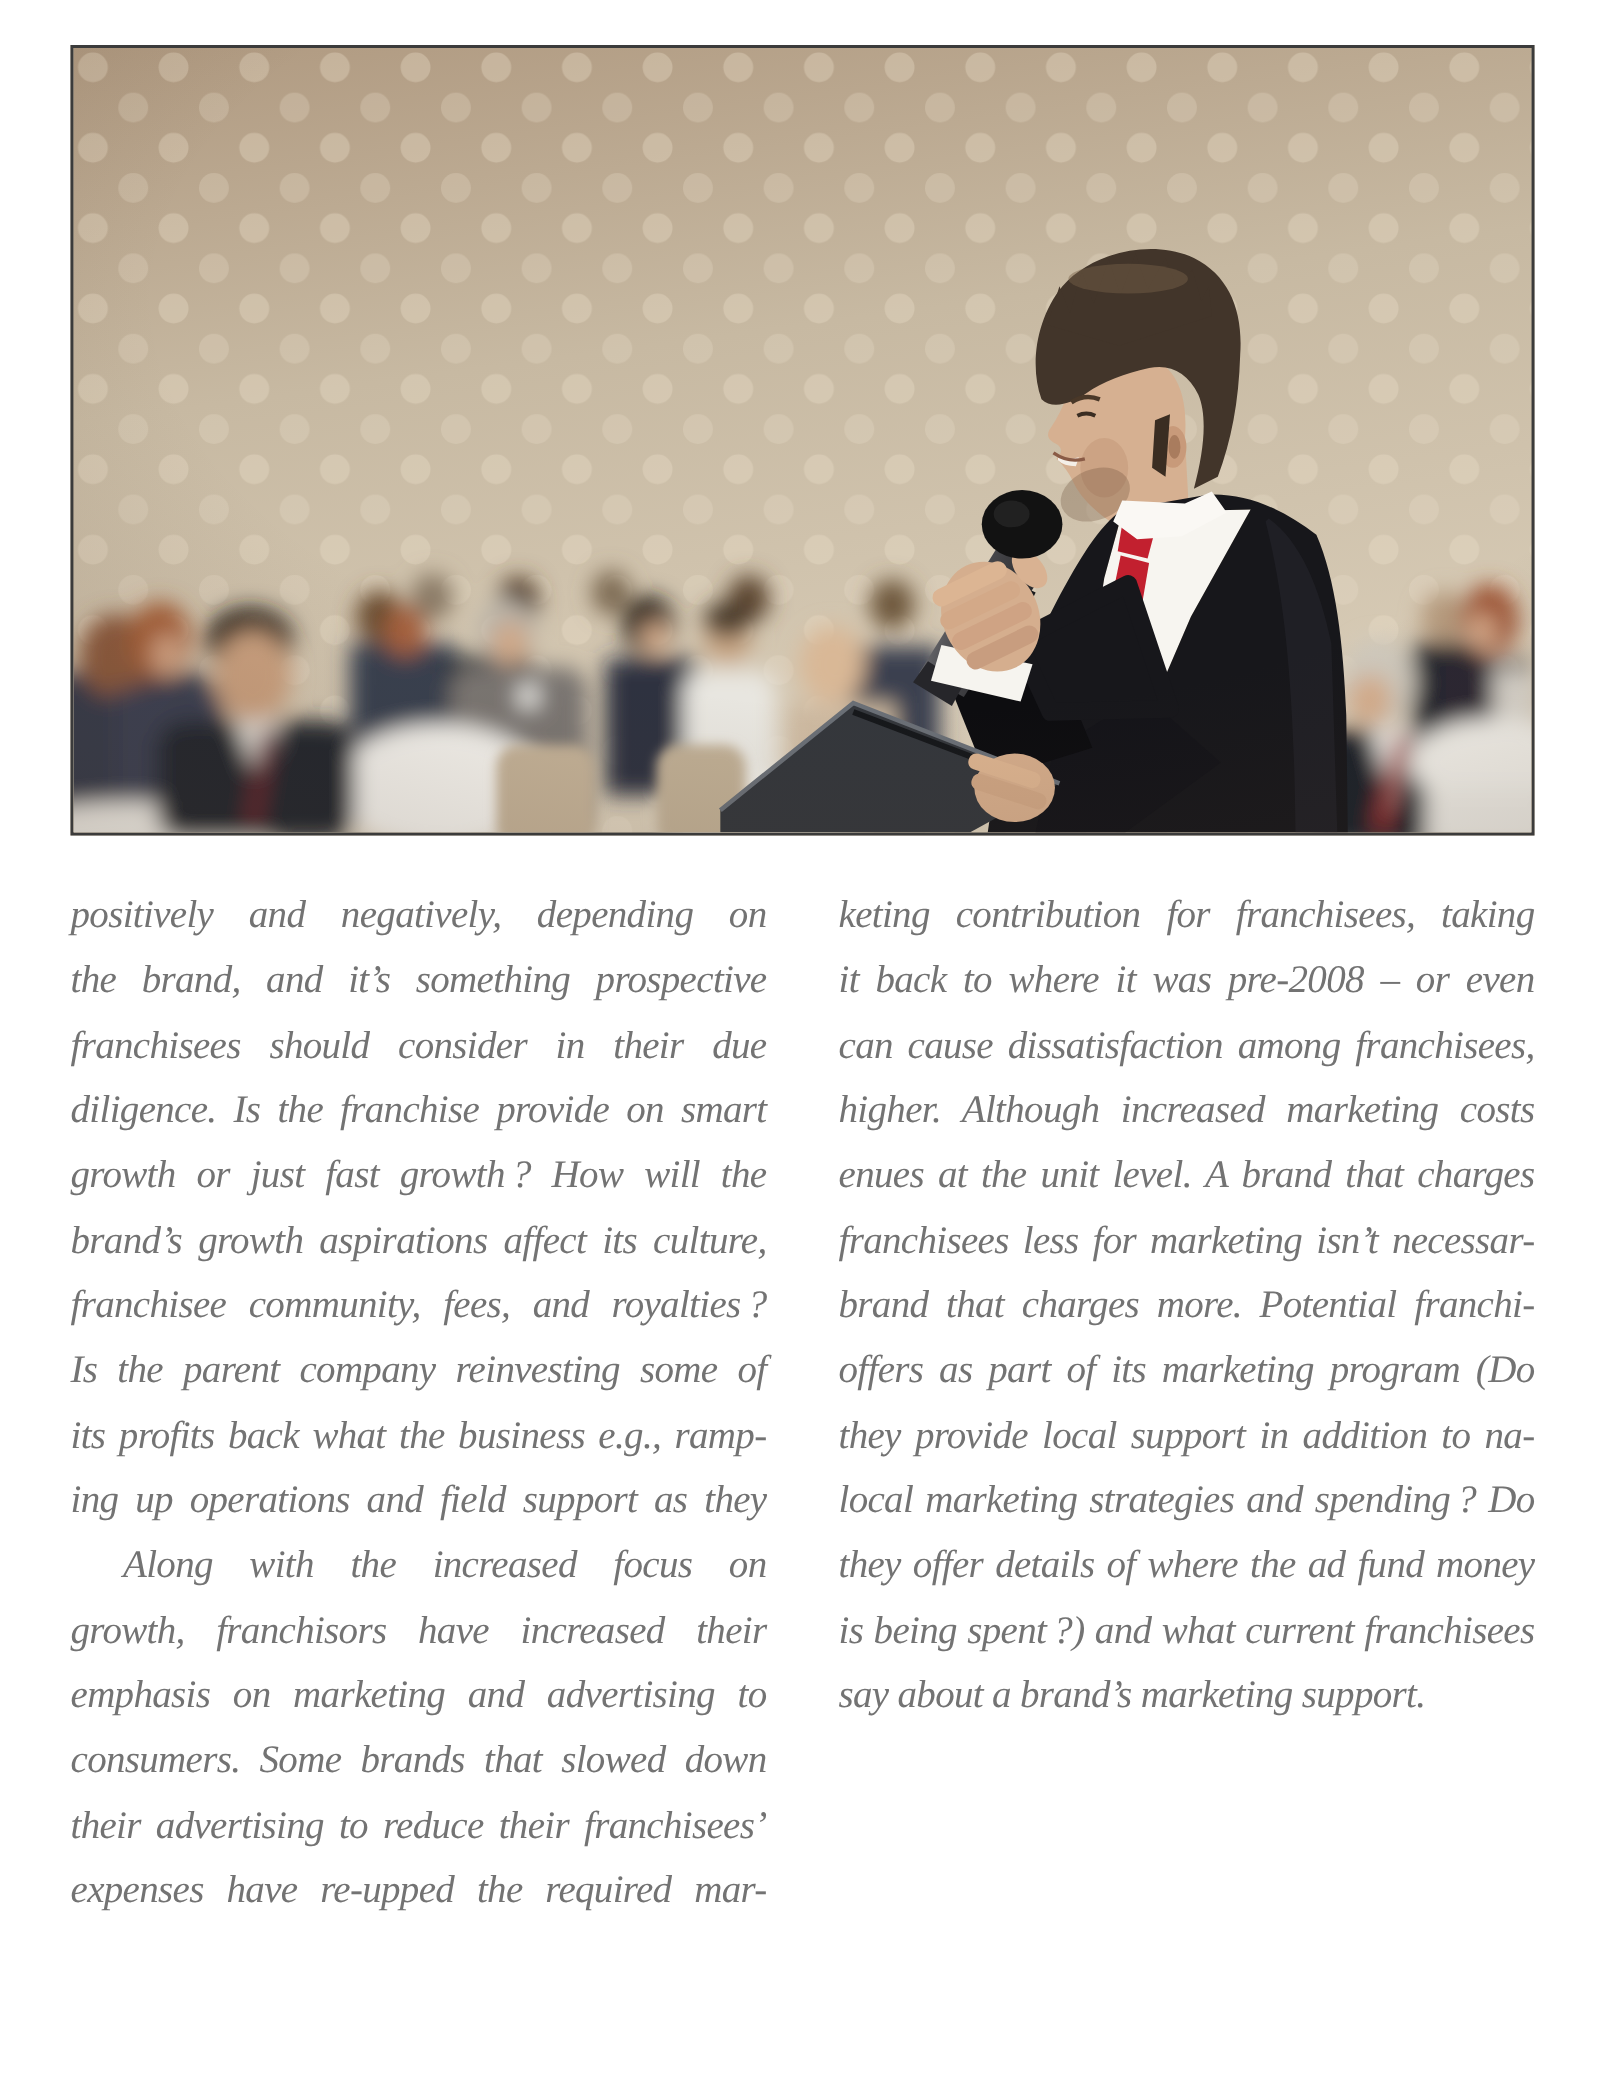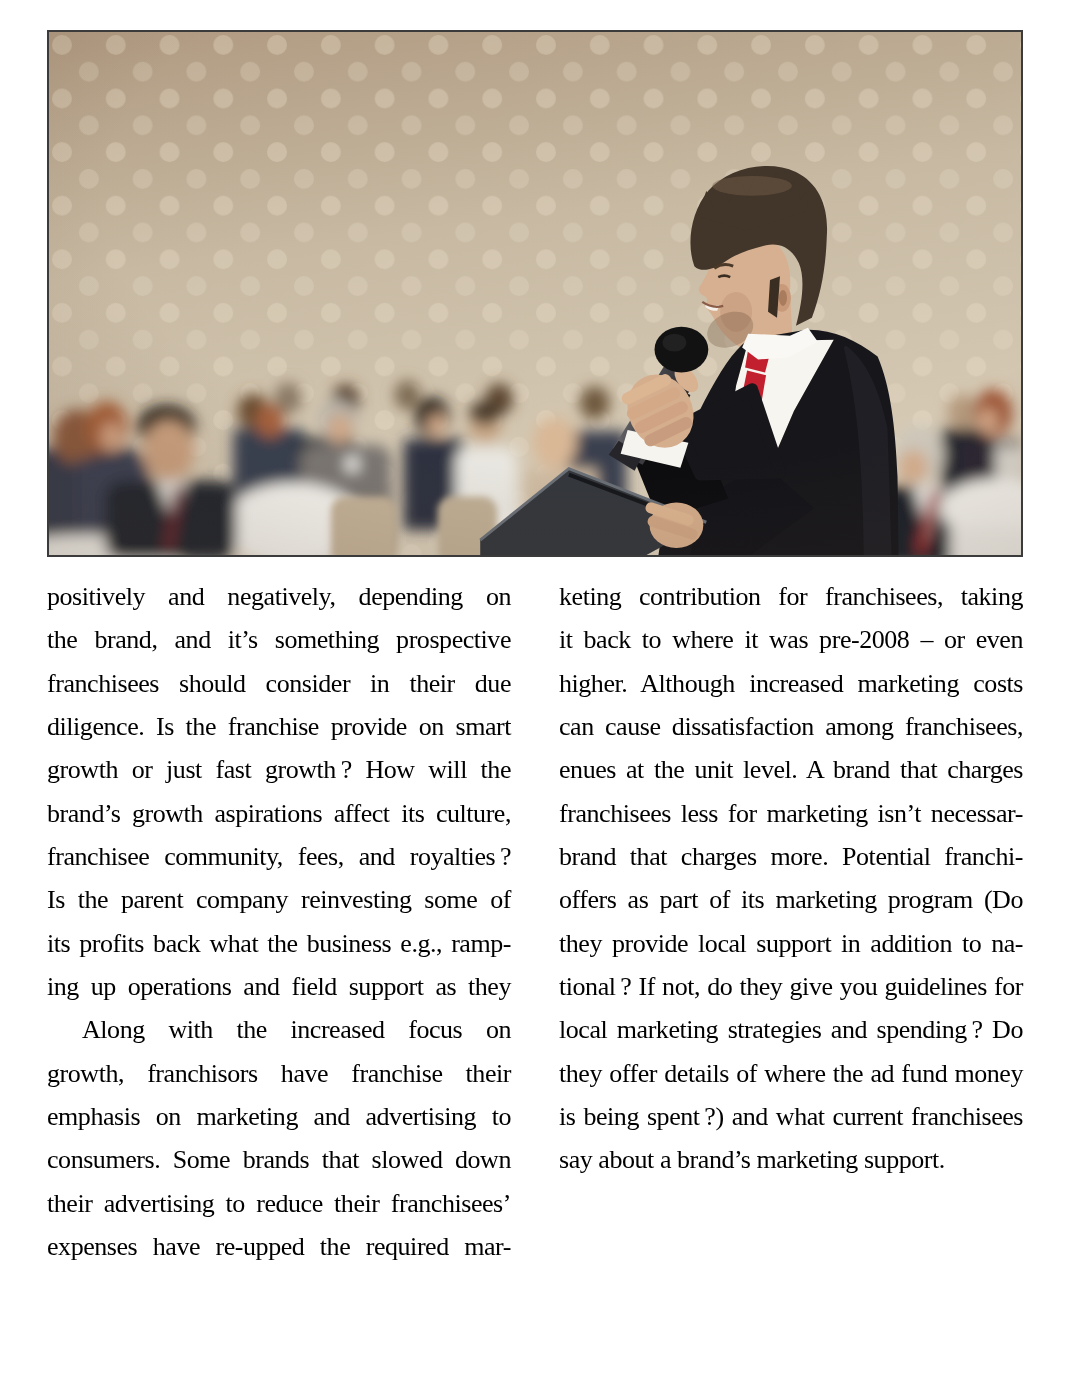--- a/index.html
+++ b/index.html
@@ -6,22 +6,22 @@
   body{
     width:1071px;height:1386px;position:relative;background:#ffffff;
     font-family:"Liberation Serif",serif;overflow:hidden;
   }
   .photo{
     position:absolute;left:47px;top:30px;width:976px;height:527px;
     border:2px solid #3b3b3b;box-sizing:border-box;overflow:hidden;background:#c9bba4;
   }
   .photo svg{display:block;width:100%;height:100%;}
   .column{
-    position:absolute;top:575px;width:464px;color:#000000;
-    font-size:26px;line-height:43.35px;letter-spacing:-0.45px;
+    position:absolute;top:588px;width:464px;color:#737373;
+    font-size:26px;line-height:43.35px;letter-spacing:-0.45px;font-style:italic;
   }
   .col-left{left:47px;}
   .col-right{left:559px;}
   .line{text-align:justify;text-align-last:justify;}
   .line.last{text-align:last;text-align-last:left;}
   .line.indent{padding-left:35px;}
 </style>
 </head>
 <body>
 
@@ -205,34 +205,33 @@
     <div class="line">the brand, and it’s something prospective</div>
     <div class="line">franchisees should consider in their due</div>
     <div class="line">diligence. Is the franchise provide on smart</div>
     <div class="line">growth or just fast growth ? How will the</div>
     <div class="line">brand’s growth aspirations affect its culture,</div>
     <div class="line">franchisee community, fees, and royalties ?</div>
     <div class="line">Is the parent company reinvesting some of</div>
     <div class="line">its profits back what the business e.g., ramp-</div>
     <div class="line">ing up operations and field support as they</div>
     <div class="line indent">Along with the increased focus on</div>
-    <div class="line">growth, franchisors have franchise their</div>
+    <div class="line">growth, franchisors have increased their</div>
     <div class="line">emphasis on marketing and advertising to</div>
     <div class="line">consumers. Some brands that slowed down</div>
     <div class="line">their advertising to reduce their franchisees’</div>
     <div class="line">expenses have re-upped the required mar-</div>
   </div>
 <div class="column col-right">
     <div class="line">keting contribution for franchisees, taking</div>
     <div class="line">it back to where it was pre-2008 – or even</div>
+    <div class="line">can cause dissatisfaction among franchisees,</div>
     <div class="line">higher. Although increased marketing costs</div>
-    <div class="line">can cause dissatisfaction among franchisees,</div>
     <div class="line">enues at the unit level. A brand that charges</div>
     <div class="line">franchisees less for marketing isn’t necessar-</div>
     <div class="line">brand that charges more. Potential franchi-</div>
     <div class="line">offers as part of its marketing program (Do</div>
     <div class="line">they provide local support in addition to na-</div>
-    <div class="line">tional ? If not, do they give you guidelines for</div>
     <div class="line">local marketing strategies and spending ? Do</div>
     <div class="line">they offer details of where the ad fund money</div>
     <div class="line">is being spent ?) and what current franchisees</div>
     <div class="line last">say about a brand’s marketing support.</div>
   </div>
 
 </body></html>

